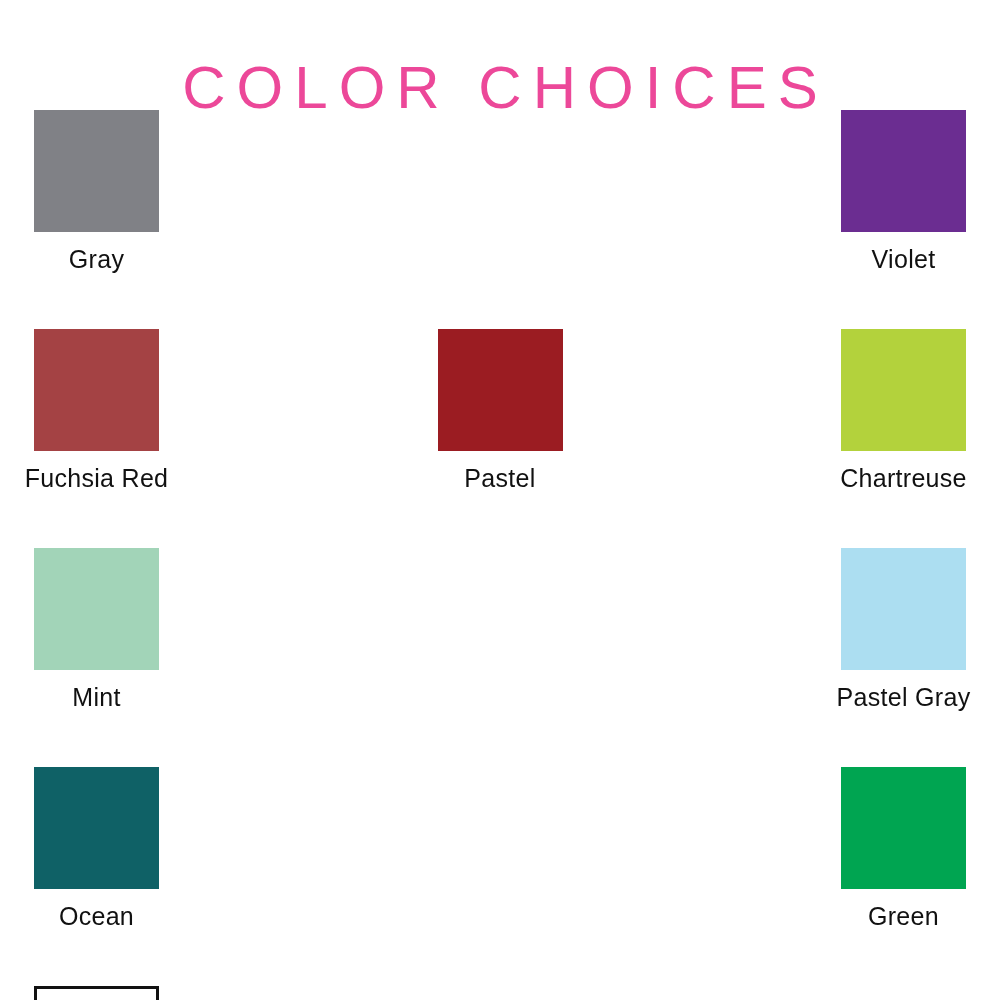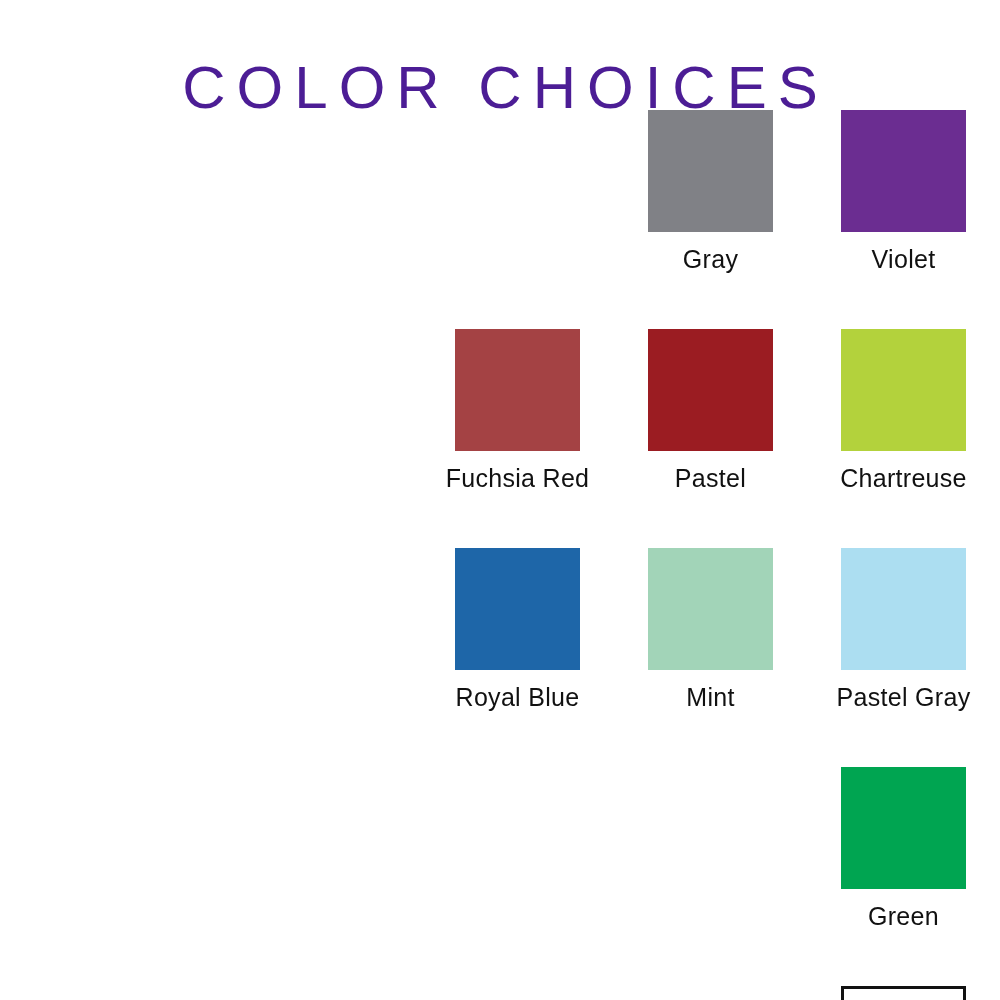--- a/index.html
+++ b/index.html
@@ -18,36 +18,36 @@
   #page-title {
     position: absolute;
     top: 16px;
     left: 0;
     width: 1000px;
     text-align: center;
     font-family: "Liberation Sans", sans-serif;
     font-size: 60px;
     font-weight: 300;
     letter-spacing: 11px;
-    color: #4c1d95;
+    color: #ec4899;
     text-indent: 11px;
     line-height: 1.05;
     -webkit-font-smoothing: antialiased;
   }
 
   #swatch-grid {
     position: absolute;
     top: 110px;
     left: 0;
     width: 1000px;
   }
 
   .swatch-row {
     display: flex;
-    justify-content: flex-end;
+    justify-content: space-between;
     align-items: flex-start;
     width: 1000px;
     margin-bottom: 55px;
   }
 
   .swatch-cell {
     width: 193px;
     display: flex;
     flex-direction: column;
     align-items: center;
@@ -104,33 +104,33 @@
         <div class="swatch-chip" style="background: rgb(155, 28, 34);"></div>
         <div class="swatch-label">Pastel</div>
       </div>
       <div class="swatch-cell">
         <div class="swatch-chip" style="background: rgb(179, 210, 60);"></div>
         <div class="swatch-label">Chartreuse</div>
       </div>
     </div>
     <div class="swatch-row">
       <div class="swatch-cell">
-        <div class="swatch-chip" style="background: rgb(30, 102, 168);"></div>
-        <div class="swatch-label">Royal Blue</div>
-      </div>
-      <div class="swatch-cell">
         <div class="swatch-chip" style="background: rgb(162, 212, 184);"></div>
         <div class="swatch-label">Mint</div>
       </div>
       <div class="swatch-cell">
         <div class="swatch-chip" style="background: rgb(172, 222, 241);"></div>
         <div class="swatch-label">Pastel Gray</div>
       </div>
     </div>
     <div class="swatch-row">
+      <div class="swatch-cell">
+        <div class="swatch-chip" style="background: rgb(15, 97, 102);"></div>
+        <div class="swatch-label">Ocean</div>
+      </div>
       <div class="swatch-cell">
         <div class="swatch-chip" style="background: rgb(0, 165, 81);"></div>
         <div class="swatch-label">Green</div>
       </div>
     </div>
     <div class="swatch-row single">
       <div class="swatch-cell">
         <div class="swatch-chip bordered" style="background: rgb(255, 255, 255);"></div>
       </div>
     </div>

